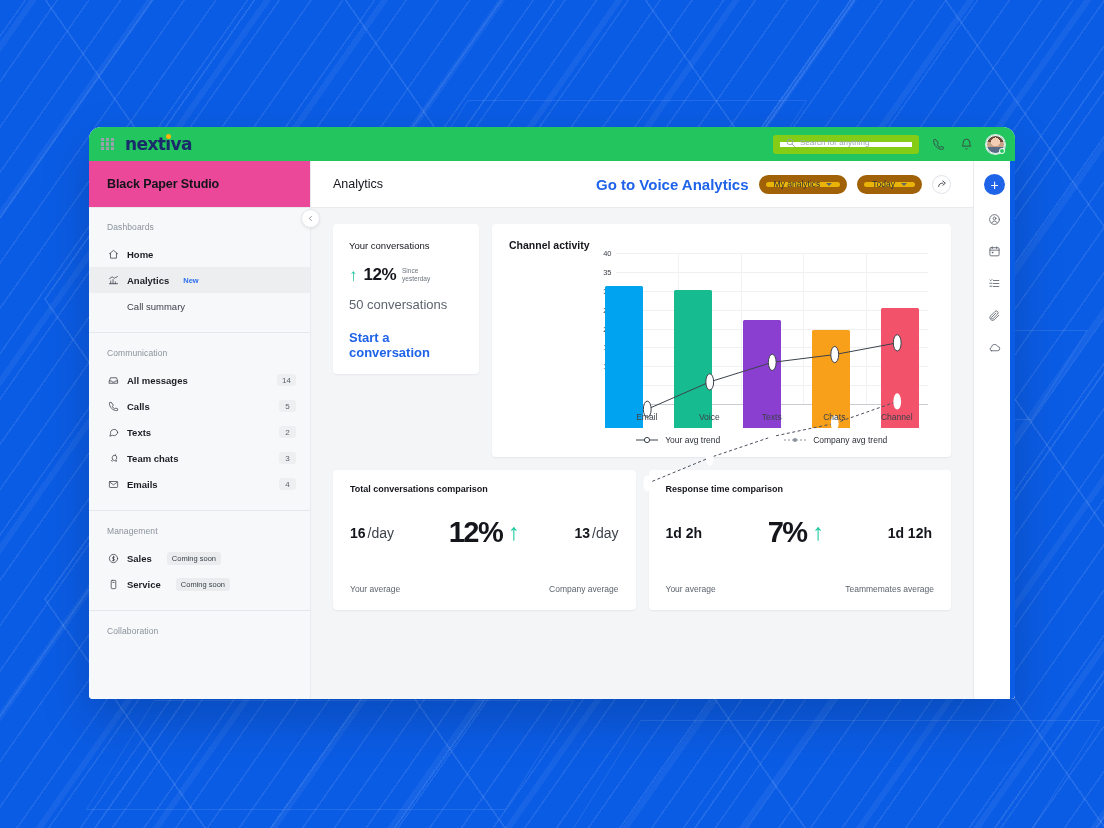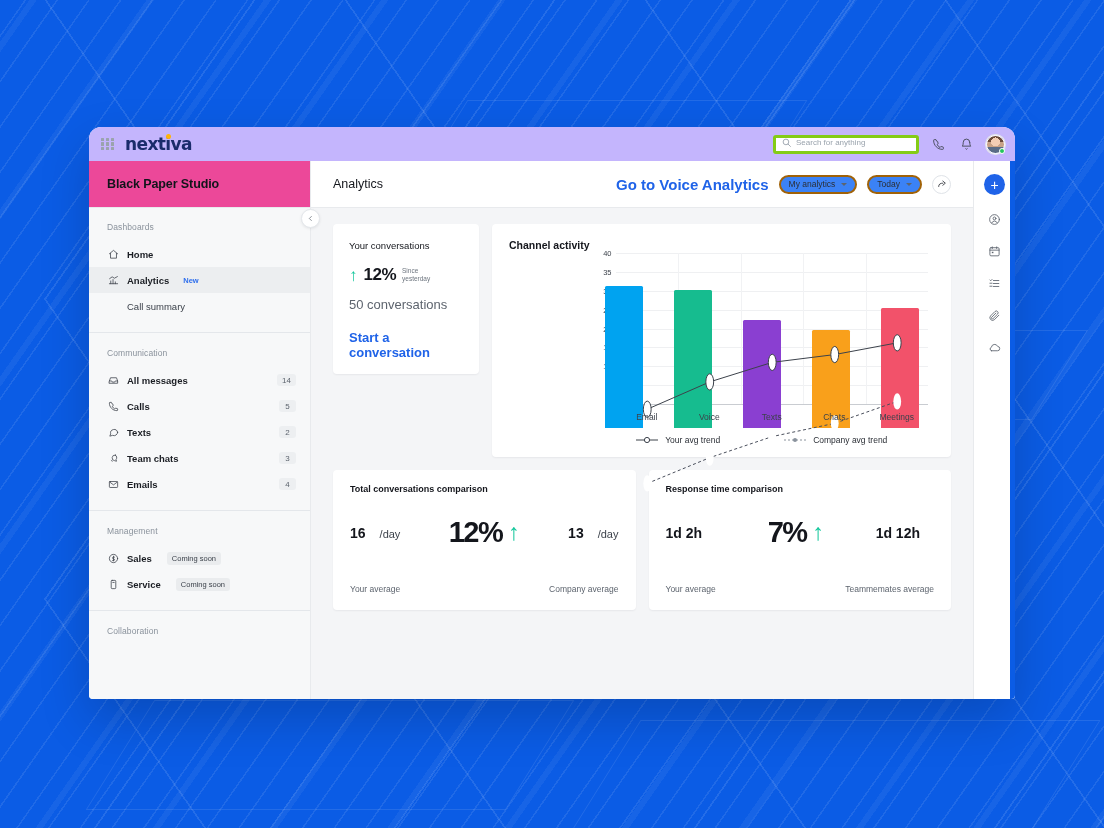--- a/index.html
+++ b/index.html
@@ -47,35 +47,35 @@
     background:#ffffff;
     border-radius:12px 12px 4px 4px;
     box-shadow: 0 20px 50px rgba(0,0,0,0.18);
     overflow:hidden;
     display:flex; flex-direction:column;
   }
 
   
   .topbar {
     height:34px; flex:0 0 34px;
-    background:#c4b5fd;
+    background:#22c55e;
     display:flex; align-items:center;
     padding:0 10px 0 12px;
     position:relative; z-index:6;
   }
   .grid-icon { width:13px; height:13px; display:grid; grid-template-columns:repeat(3,1fr); grid-template-rows:repeat(3,1fr); gap:1.6px; margin-right:11px; }
   .grid-icon i { background:#9aa3ad; border-radius:0.5px; display:block; }
   .logo { font-size:17px; font-weight:700; color:#1A2B6B; letter-spacing:-0.6px; position:relative; font-family:"DejaVu Sans", sans-serif; }
   .logo .dot { position:absolute; width:5.5px; height:5.5px; border-radius:50%; background:#FFB40A; top:-0.5px; left:40.5px; }
 
   .topbar-right { margin-left:auto; display:flex; align-items:center; gap:11px; }
   .searchbox {
     width:146px; height:19px;
-    border:3px solid #84cc16; border-radius:3px;
-    display:flex; align-items:flex-start; padding:0 6px; gap:5px;
+    border:7px solid #84cc16; border-radius:3px;
+    display:flex; align-items:flex-end; padding:0 6px; gap:5px;
     background:#fff;
   }
   .searchbox .ph { font-size:8px; color:#9aa3ad; }
   .icon-btn { width:17px; height:17px; display:flex; align-items:center; justify-content:center; cursor:pointer; }
   .avatar {
     width:19px; height:19px; border-radius:50%;
     background: radial-gradient(circle at 50% 34%, #f3cdb4 0 31%, transparent 31%),
                 linear-gradient(#6b4a3a 0 36%, #c8a287 36% 62%, #5a6b86 62% 100%);
     position:relative; border:1.2px solid #fff; box-shadow:0 0 0 1px #e4e7eb;
   }
@@ -135,23 +135,23 @@
   .main { flex:1; min-width:0; display:flex; flex-direction:column; background:#F4F5F7; }
   .main-head {
     height:47px; flex:0 0 47px; background:#fff;
     display:flex; align-items:center; padding:0 22px 0 22px;
     border-bottom:1px solid #e8eaed;
   }
   .page-title { font-size:12.5px; font-weight:400; color:#14161c; }
   .head-right { margin-left:auto; display:flex; align-items:center; gap:10px; }
   .link-blue { font-size:15px; color:#1F63E8; font-weight:700; cursor:pointer; }
   .pill {
-    height:19px; border:2px solid #a16207; border-radius:10px;
+    height:19px; border:7px solid #a16207; border-radius:10px;
     display:flex; align-items:center; gap:6px; padding:0 8px;
-    font-size:8.5px; color:#2b2f36; background:#3b82f6; cursor:pointer;
+    font-size:8.5px; color:#2b2f36; background:#eab308; cursor:pointer;
   }
   .pill .caret { width:0; height:0; border-left:3px solid transparent; border-right:3px solid transparent; border-top:3.5px solid #5d646e; }
   .round-btn {
     width:19px; height:19px; border-radius:50%; border:1px solid #dfe3e8;
     display:flex; align-items:center; justify-content:center; background:#fff; cursor:pointer;
   }
 
   .main-scroll { flex:1; overflow:hidden; padding:16px 22px; }
   .row1 { display:flex; gap:13px; align-items:stretch; }
   .col-left { width:146px; flex:0 0 146px; display:flex; flex-direction:column; gap:13px; }
@@ -186,21 +186,21 @@
   .svg-overlay { position:absolute; left:26px; right:6px; top:0; bottom:24px; overflow:visible; }
   .legend { display:flex; justify-content:center; gap:64px; margin-top:7px; }
   .legend-item { display:flex; align-items:center; gap:7px; font-size:8.5px; color:#2b2f36; }
 
   
   .row2 { display:flex; gap:13px; margin-top:13px; }
   .cmp-card { flex:1; padding:14px 17px 16px; display:flex; flex-direction:column; min-height:140px; }
   .cmp-title { font-size:9px; font-weight:700; color:#14161c; }
   .cmp-mid { display:flex; align-items:center; justify-content:space-between; margin-top:22px; }
   .cmp-side { font-size:14px; font-weight:700; color:#14161c; white-space:nowrap; }
-  .cmp-side .unit { font-size:11px; font-weight:400; color:#3c424b; margin-left:14px; }
+  .cmp-side .unit { font-size:14px; font-weight:400; color:#3c424b; margin-left:2px; }
   .cmp-center { display:flex; align-items:center; gap:6px; }
   .cmp-big { font-size:29px; font-weight:700; color:#14161c; letter-spacing:-1.5px; }
   .cmp-arrow { color:#14C79C; font-size:23px; line-height:1; }
   .cmp-foot { display:flex; justify-content:space-between; margin-top:auto; padding-top:18px; }
   .cmp-foot span { font-size:8.5px; color:#5d646e; }
 
   
   .rail {
     width:42px; flex:0 0 42px; background:#fff;
     border-left:1px solid #e8eaed;
@@ -510,21 +510,21 @@
                     <ellipse cx="30" cy="65.5" rx="1.25" ry="2.6" fill="#ffffff"></ellipse>
                     <ellipse cx="50" cy="58.75" rx="1.25" ry="2.6" fill="#ffffff"></ellipse>
                     <ellipse cx="70" cy="54.50000000000001" rx="1.25" ry="2.6" fill="#ffffff"></ellipse>
                     <ellipse cx="90" cy="47.5" rx="1.25" ry="2.6" fill="#ffffff"></ellipse>
                   </svg>
                 <div class="x-labels" id="x-labels">
                     <div class="x-label">Email</div>
                     <div class="x-label">Voice</div>
                     <div class="x-label">Texts</div>
                     <div class="x-label">Chats</div>
-                    <div class="x-label">Meetings</div>
+                    <div class="x-label">Channel</div>
                   </div>
               </div>
               <div class="legend">
                 <div class="legend-item">
                   <svg width="22" height="8">
                     <line x1="0" y1="4" x2="22" y2="4" stroke="#3c424b" stroke-width="1"></line>
                     <circle cx="11" cy="4" r="2.6" fill="#fff" stroke="#3c424b" stroke-width="1"></circle>
                   </svg>
                   <span>Your avg trend</span>
                 </div>

